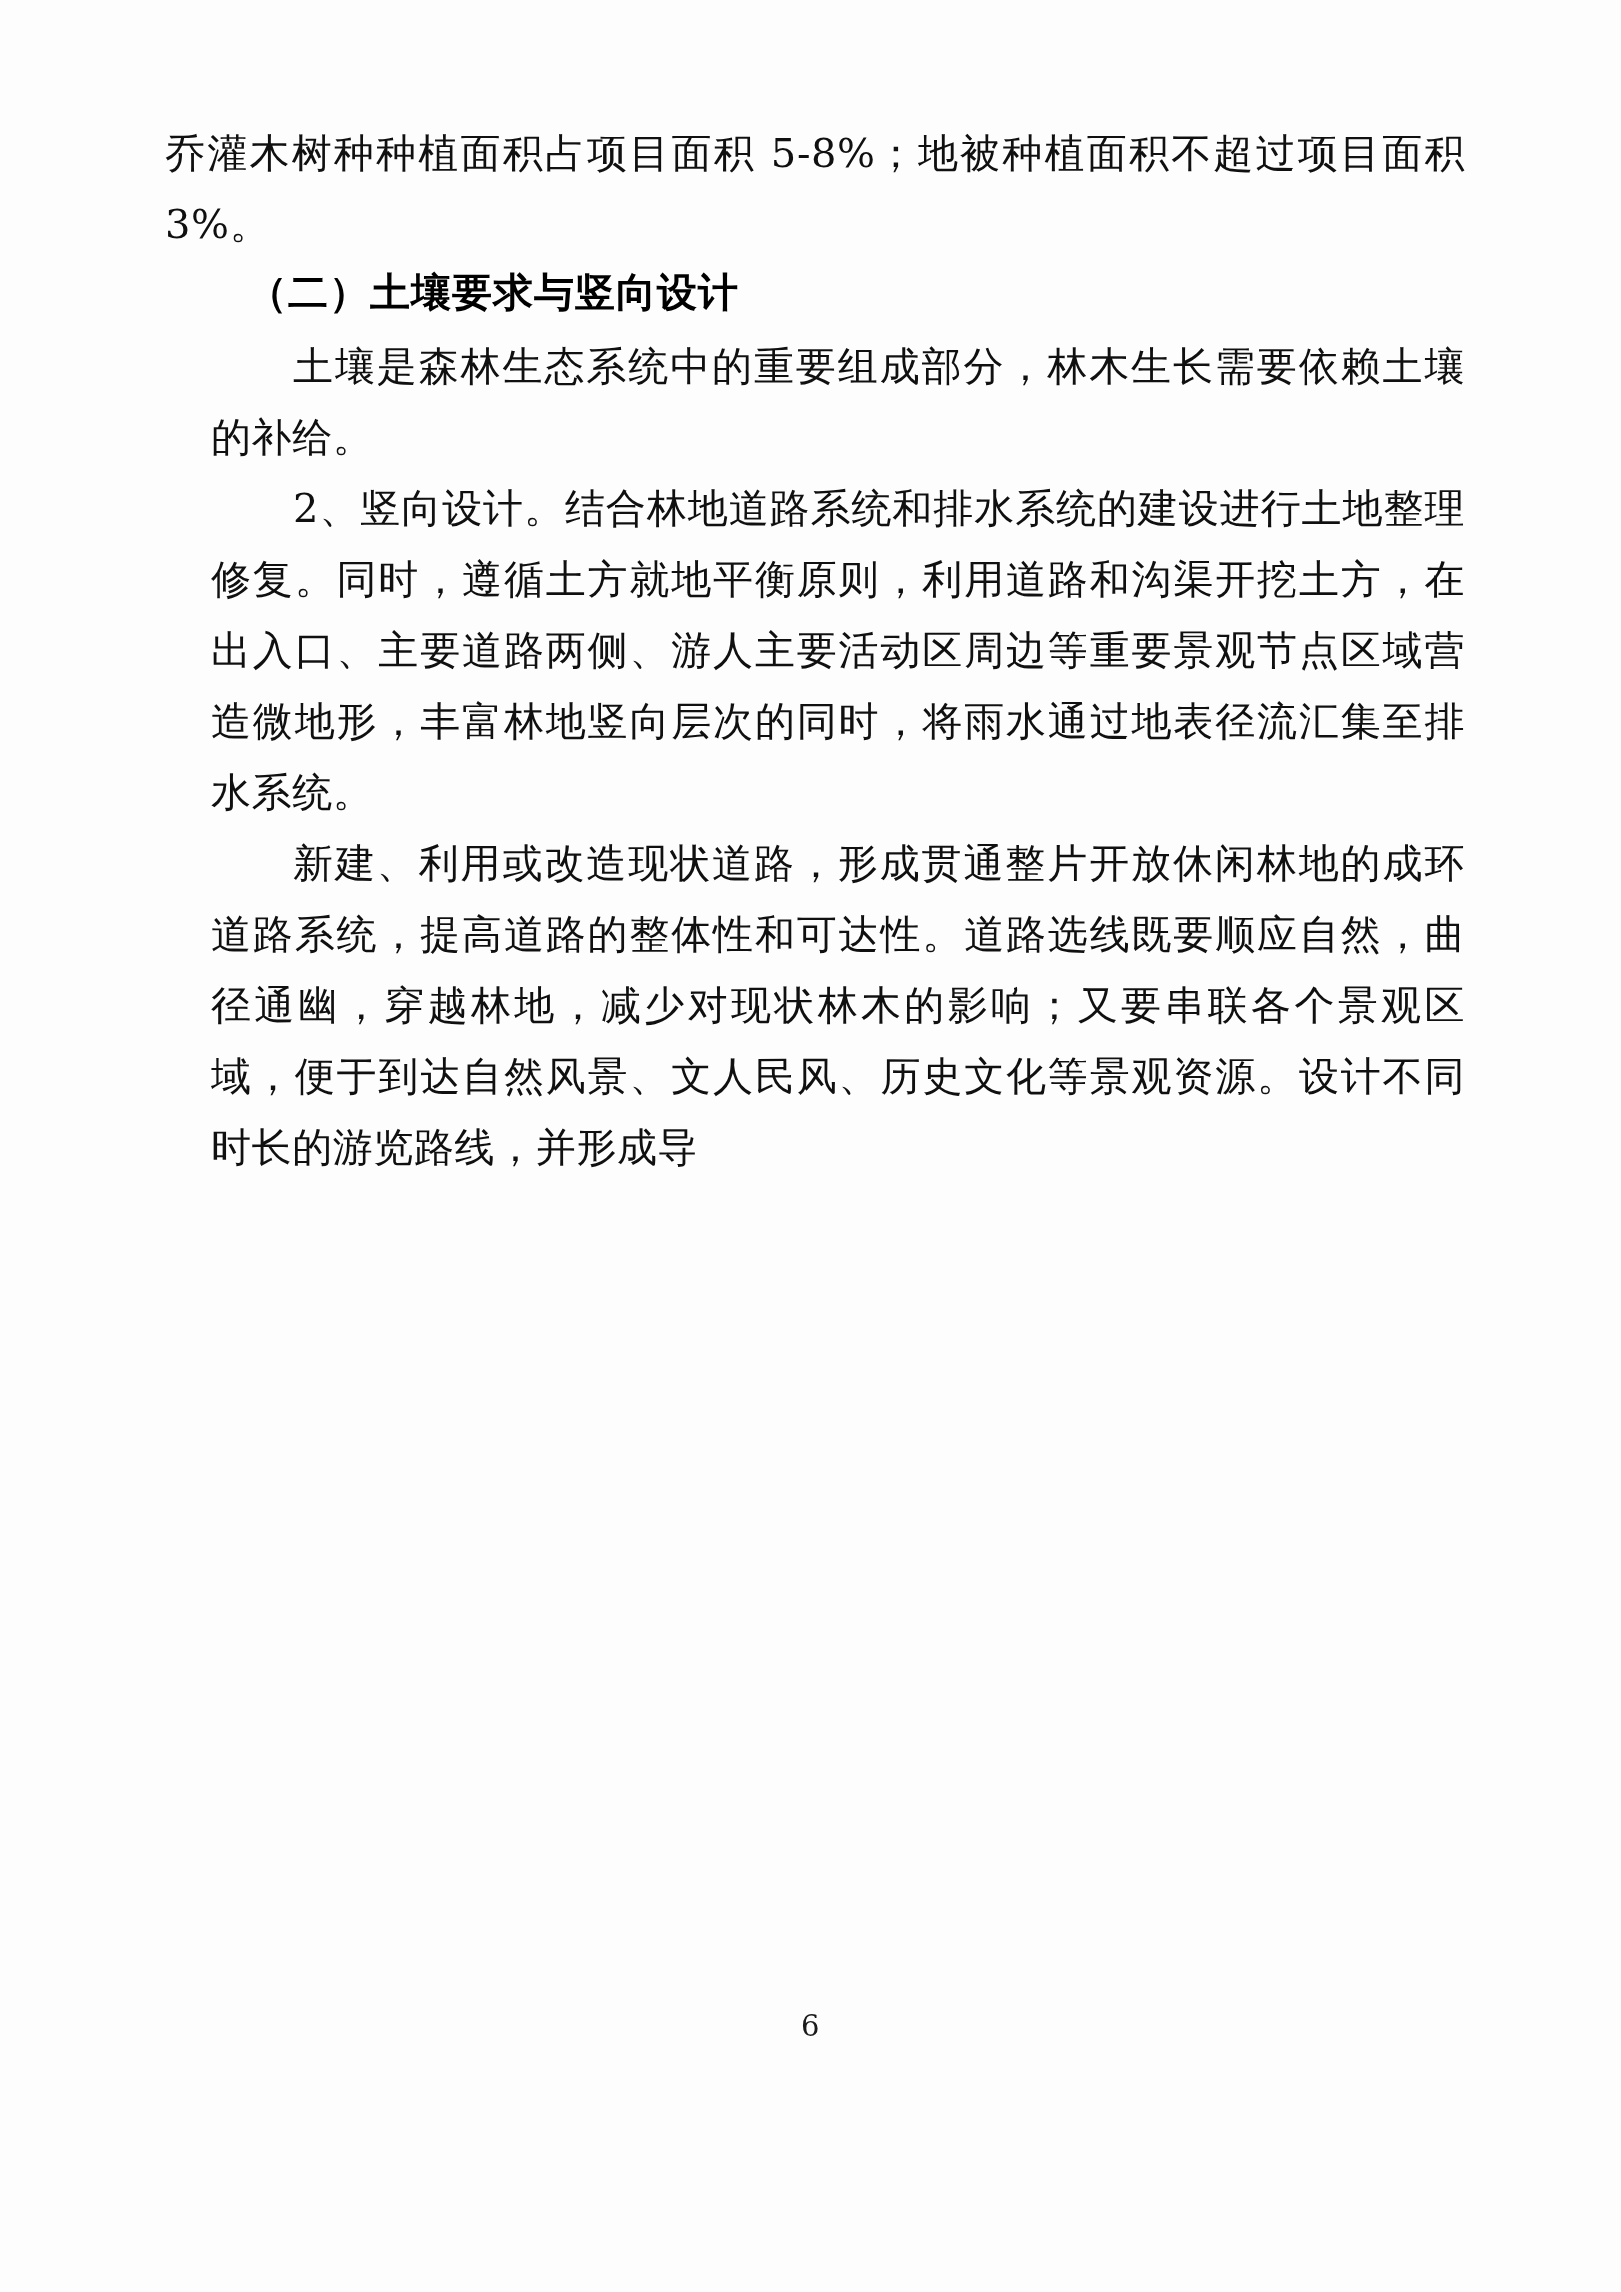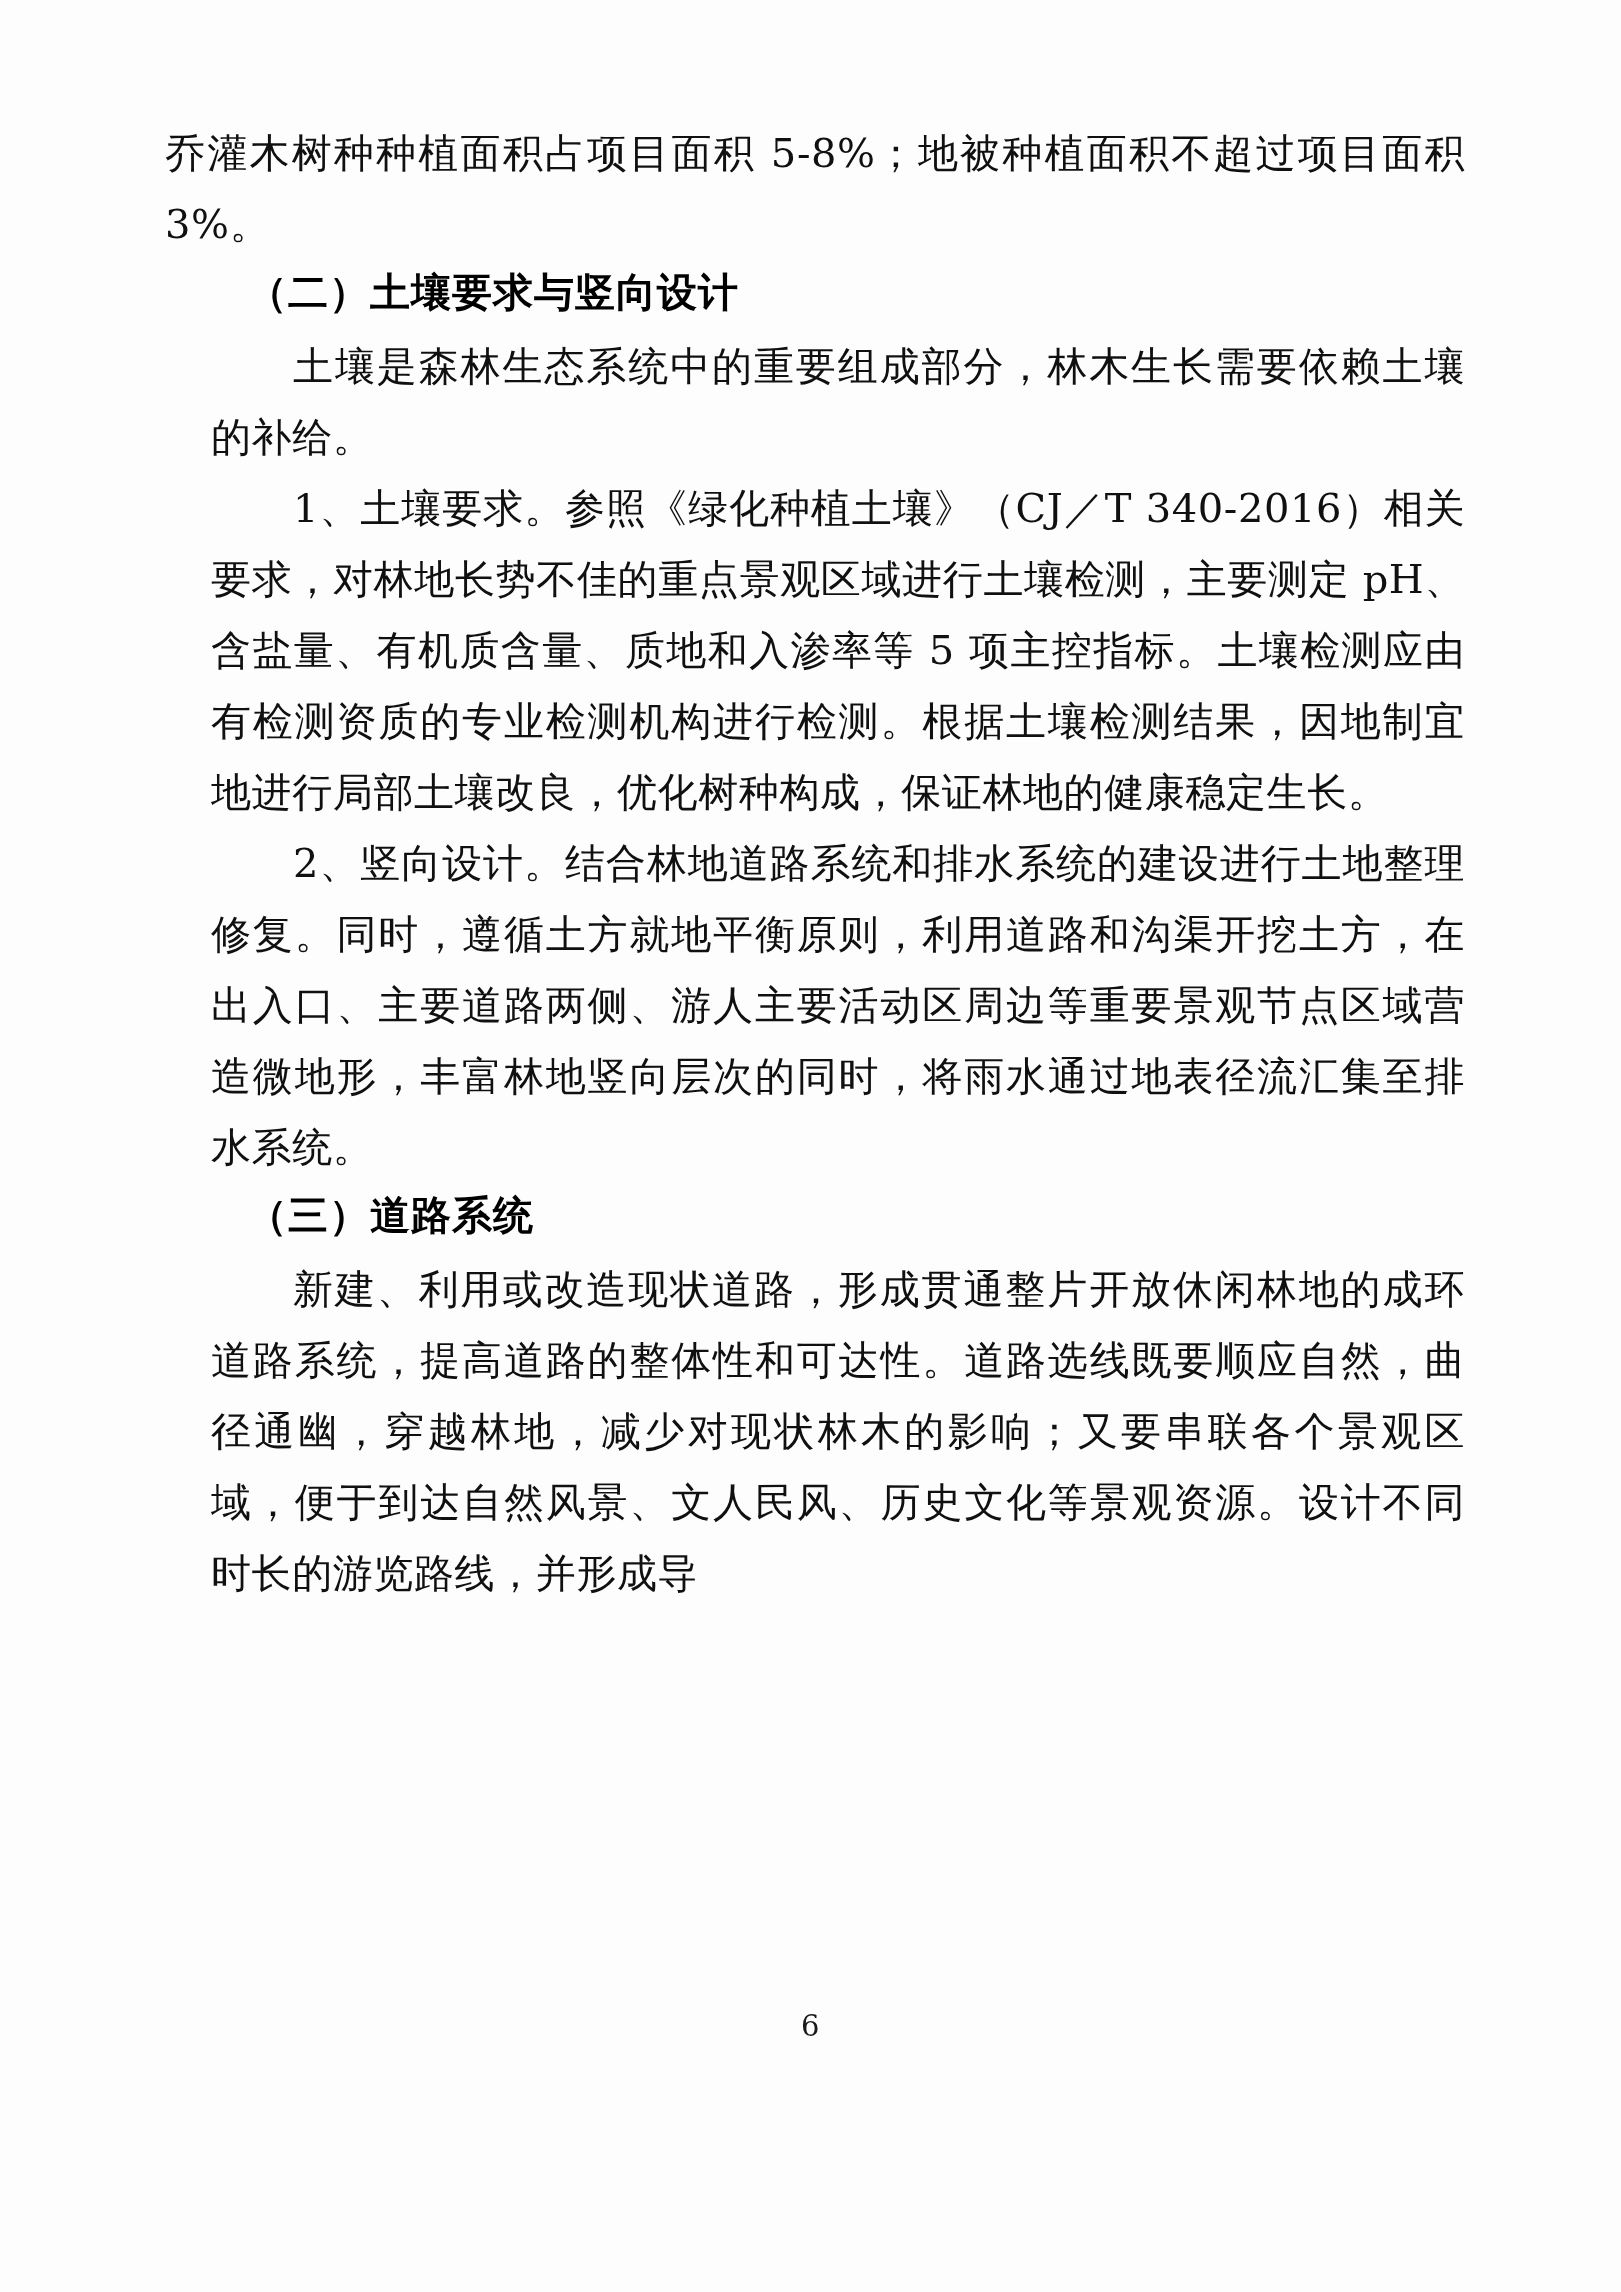--- a/index.html
+++ b/index.html
@@ -86,23 +86,21 @@
 </style>
 </head>
 <body>
 
 <div class="page">
 
   <div class="page-body" id="page-body">
       <p class="para">乔灌木树种种植面积占项目面积 5-8%；地被种植面积不超过项目面积 3%。</p>
       <p class="heading">（二）土壤要求与竖向设计</p>
       <p class="para indent">土壤是森林生态系统中的重要组成部分，林木生长需要依赖土壤的补给。</p>
-      <p class="para indent">1、土壤要求。参照《绿化种植土壤》（CJ／T 340-2016）相关要求，对林地长势不佳的重点景观区域进行土壤检测，主要测定 pH、含盐量、有机质含量、质地和入渗率等 5 项主控指标。土壤检测应由有检测资质的专业检测机构进行检测。根据土壤检测结果，因地制宜地进行局部土壤改良，优化树种构成，保证林地的健康稳定生长。</p>
       <p class="para indent">2、竖向设计。结合林地道路系统和排水系统的建设进行土地整理修复。同时，遵循土方就地平衡原则，利用道路和沟渠开挖土方，在出入口、主要道路两侧、游人主要活动区周边等重要景观节点区域营造微地形，丰富林地竖向层次的同时，将雨水通过地表径流汇集至排水系统。</p>
-      <p class="heading">（三）道路系统</p>
       <p class="para indent">新建、利用或改造现状道路，形成贯通整片开放休闲林地的成环道路系统，提高道路的整体性和可达性。道路选线既要顺应自然，曲径通幽，穿越林地，减少对现状林木的影响；又要串联各个景观区域，便于到达自然风景、文人民风、历史文化等景观资源。设计不同时长的游览路线，并形成导</p>
     </div>
 
   <div class="page-footer">
     <span class="page-number">6</span>
   </div>
 
 </div>
 
 

